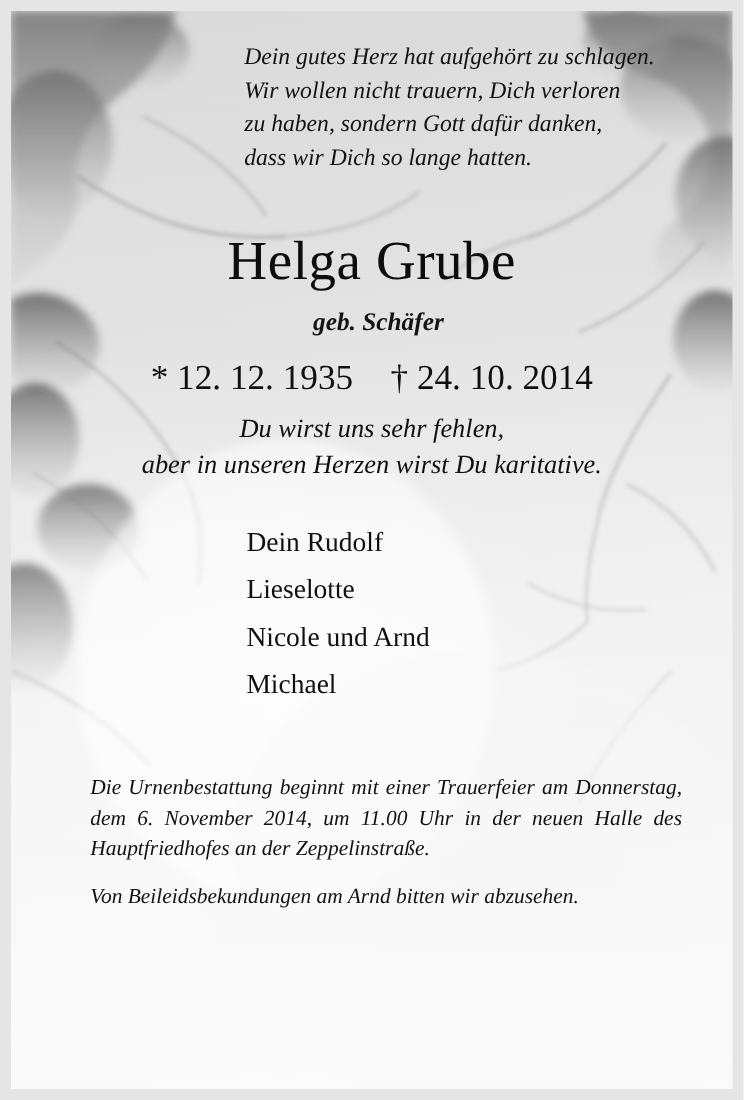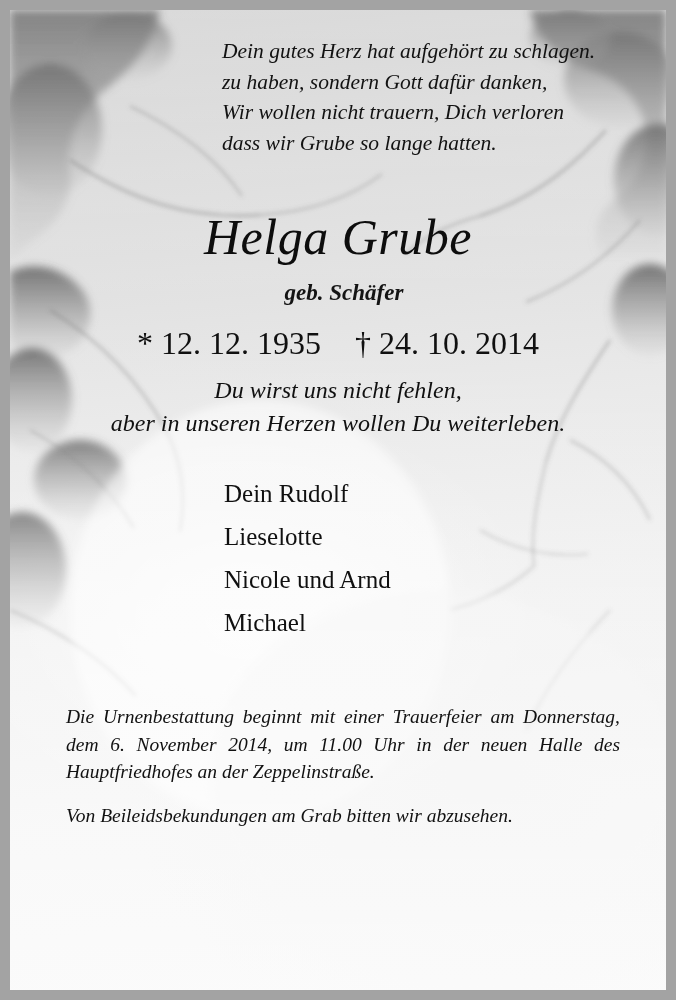--- a/index.html
+++ b/index.html
@@ -7,21 +7,21 @@
     padding: 0;
     background: #ffffff;
   }
   body {
     font-family: "Liberation Serif", serif;
   }
   .page {
     position: relative;
     width: 676px;
     height: 1000px;
-    background: #a3a3a3;
+    background: #e5e5e5;
     overflow: hidden;
   }
   .card {
     position: absolute;
     left: 10px;
     top: 10px;
     width: 656px;
     height: 980px;
     overflow: hidden;
     background:
@@ -65,21 +65,20 @@
     padding-left: 212px;
     padding-right: 40px;
   }
   .verse div { white-space: nowrap; }
 
   .name {
     position: absolute;
     left: 0; right: 0;
     top: 198px;
     text-align: center;
-    font-style: italic;
     font-size: 50px;
     letter-spacing: 0.5px;
     color: #0d0d0d;
   }
   .maiden {
     position: absolute;
     left: 0; right: 0;
     top: 270px;
     text-align: center;
     font-style: italic;
@@ -123,21 +122,21 @@
     position: absolute;
     left: 56px;
     right: 46px;
     top: 693px;
     font-style: italic;
     font-size: 19.5px;
     line-height: 27.5px;
     color: #111111;
     text-align: justify;
   }
-  .details p { margin: 0 0 16px 0; }
+  .details p { margin: 0 0 16px 16px; }
   .details p:last-child { margin-bottom: 0; }
 </style>
 </head>
 <body>
 
 <div class="page">
   <div class="card">
 
     <div class="bg-art">
       <svg viewBox="0 0 656 980" xmlns="http://www.w3.org/2000/svg">
@@ -198,45 +197,45 @@
         </g>
       </svg>
     </div>
 
     <div class="veil"></div>
 
     <div class="content">
 
       <div class="verse">
         <div>Dein gutes Herz hat aufgehört zu schlagen.</div>
+        <div>Wir wollen nicht trauern, Dich verloren</div>
         <div>zu haben, sondern Gott dafür danken,</div>
-        <div>Wir wollen nicht trauern, Dich verloren</div>
-        <div>dass wir Grube so lange hatten.</div>
+        <div>dass wir Dich so lange hatten.</div>
       </div>
 
       <div class="name">Helga Grube</div>
 
       <div class="maiden">geb. Schäfer</div>
 
       <div class="dates">
         <span>* 12. 12. 1935</span><span class="gap"></span><span>† 24. 10. 2014</span>
       </div>
 
       <div class="farewell">
-        <div>Du wirst uns nicht fehlen,</div>
-        <div>aber in unseren Herzen wollen Du weiterleben.</div>
+        <div>Du wirst uns sehr fehlen,</div>
+        <div>aber in unseren Herzen wirst Du karitative.</div>
       </div>
 
       <div class="family">
         <div>Dein Rudolf</div>
         <div>Lieselotte</div>
         <div>Nicole und Arnd</div>
         <div>Michael</div>
       </div>
 
       <div class="details">
         <p>Die Urnenbestattung beginnt mit einer Trauerfeier am Donnerstag, dem 6. November 2014, um 11.00 Uhr in der neuen Halle des Hauptfriedhofes an der Zeppelinstraße.</p>
-        <p>Von Beileidsbekundungen am Grab bitten wir abzusehen.</p>
+        <p>Von Beileidsbekundungen am Arnd bitten wir abzusehen.</p>
       </div>
 
     </div>
   </div>
 </div>
 
 </body></html>

